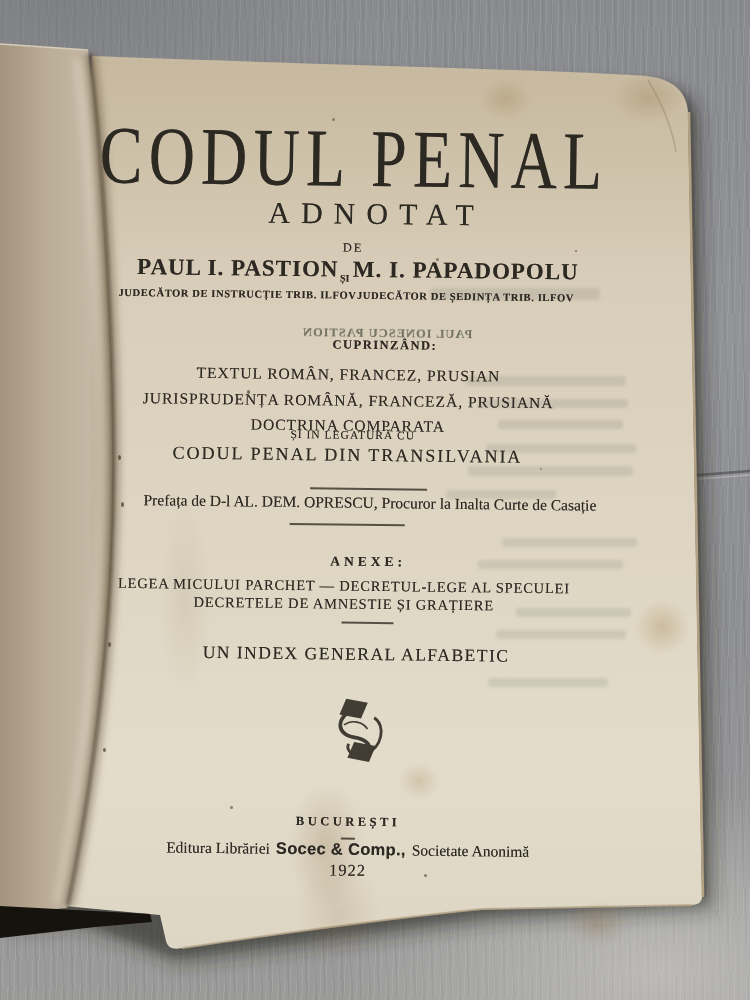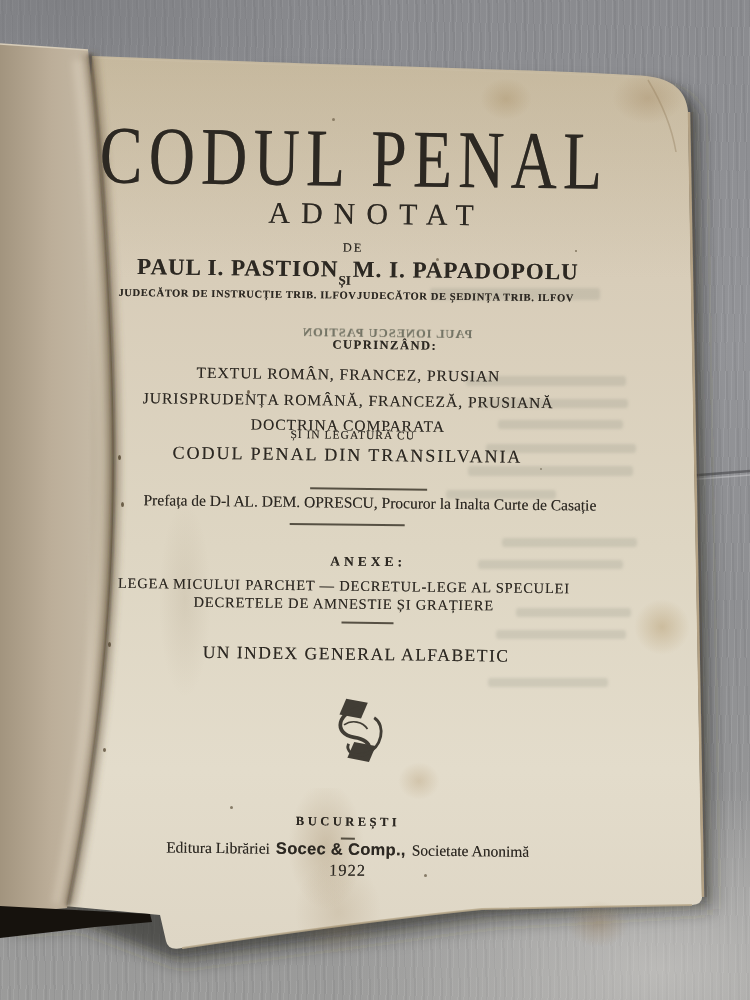--- a/index.html
+++ b/index.html
@@ -22,21 +22,21 @@
   }
   .tl{position:absolute; text-align:center; white-space:nowrap;}
   .t-title{left:0; top:112px; width:700px; font-size:82px; letter-spacing:8px;
            transform:scaleX(.78); transform-origin:350px 50%; font-weight:400;}
   .t-sub{left:0; top:197px; width:746px; font-size:30px; letter-spacing:11px;}
   .t-de{left:0; top:241px; width:700px; font-size:12.5px; letter-spacing:2px;}
   .auth{position:absolute; top:257px; width:260px; text-align:center;}
   .auth-l{left:105px;} .auth-r{left:333px;}
   .auth .name{font-size:23px; font-weight:bold; letter-spacing:1px; white-space:nowrap;}
   .auth .role{font-size:10.5px; font-weight:bold; letter-spacing:.6px; margin-top:7px; white-space:nowrap;}
-  .t-si{left:330px; top:273px; width:24px; font-size:13px; font-weight:bold;}
+  .t-si{left:330px; top:273px; width:24px; font-size:10px; font-weight:bold;}
   .t-cupr{left:0; top:338px; width:766px; font-size:12.5px; font-weight:bold; letter-spacing:1.5px;}
   .t-contains{left:0; top:362px; width:694px; font-size:15.5px; letter-spacing:1px; line-height:25.5px; white-space:pre-line;}
   .t-rel-label{left:0; top:429px; width:704px; font-size:11.5px; letter-spacing:1px;}
   .t-rel-title{left:0; top:445px; width:694px; font-size:18px; letter-spacing:2px;}
   .t-preface{left:0; top:494px; width:740px; font-size:15.5px;}
   .t-anexe{left:0; top:554px; width:738px; font-size:13.5px; font-weight:bold; letter-spacing:4px;}
   .t-annex{left:0; top:578px; width:690px; font-size:14.5px; letter-spacing:.8px; line-height:17.5px; white-space:pre-line;}
   .t-index{left:0; top:644px; width:716px; font-size:17.5px; letter-spacing:1.5px;}
   .t-city{left:0; top:815px; width:704px; font-size:12.5px; letter-spacing:3.5px; font-weight:600;}
   .t-pub{left:0; top:840px; width:704px; font-size:15.5px;}

